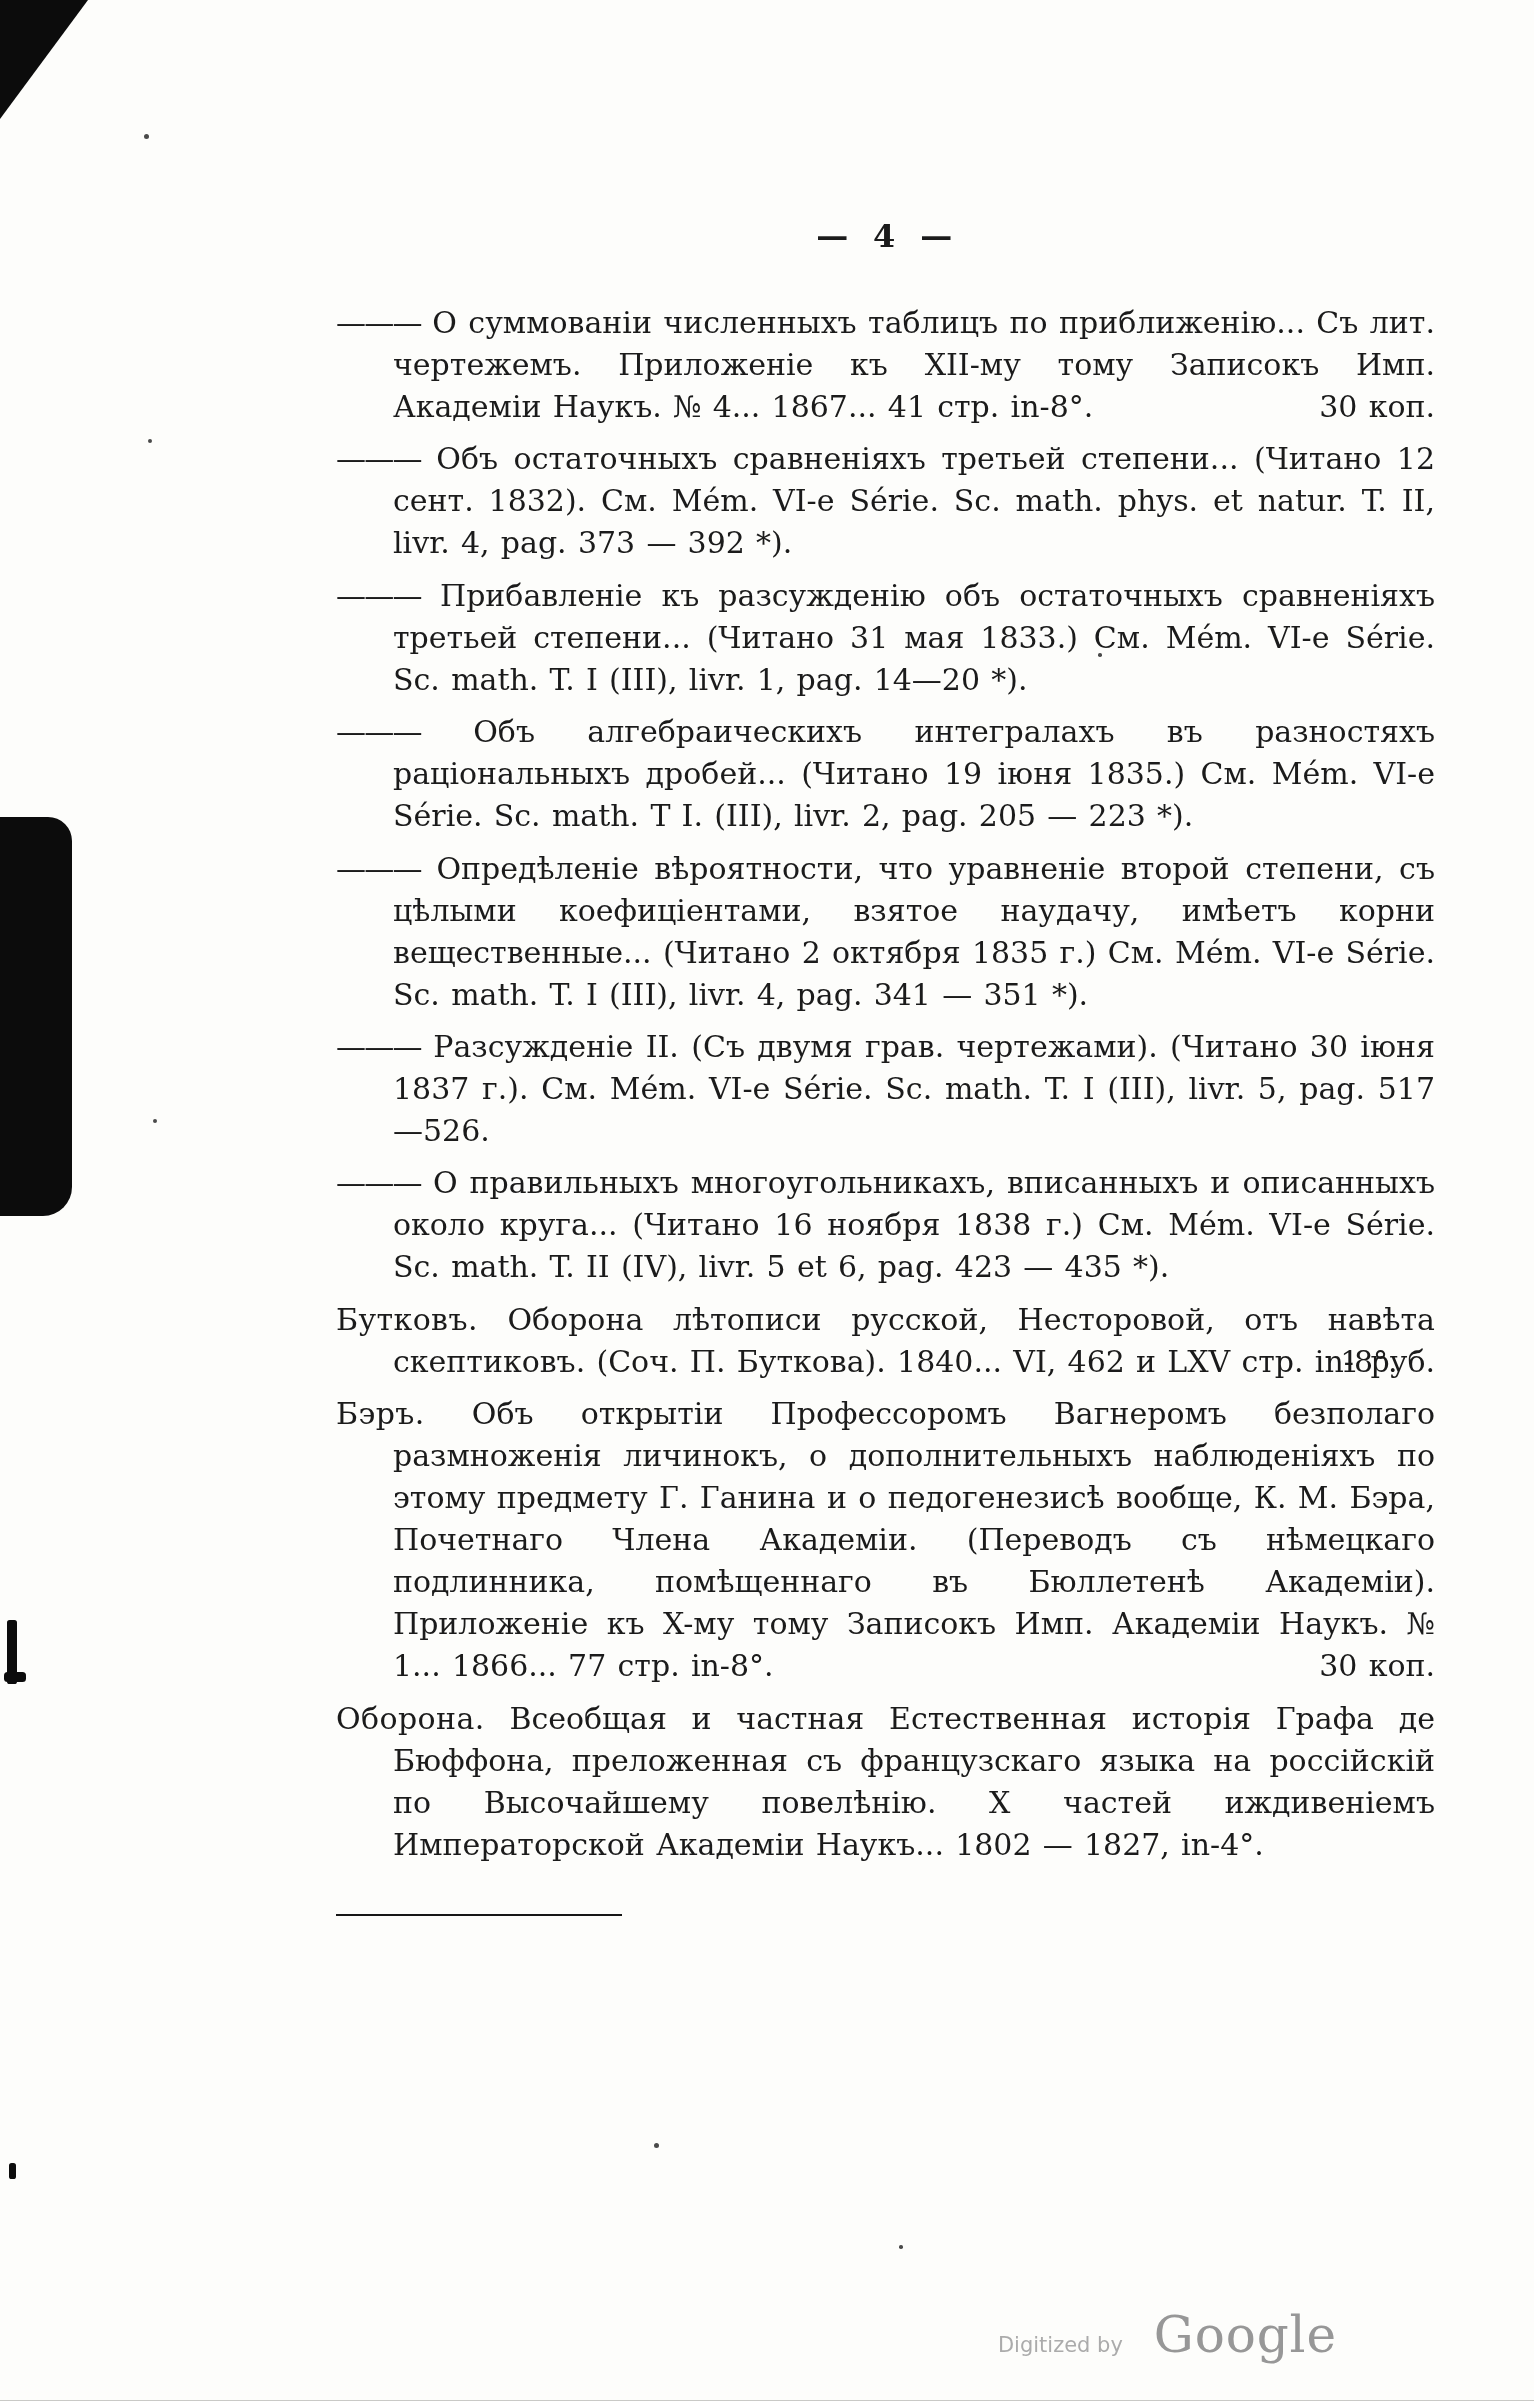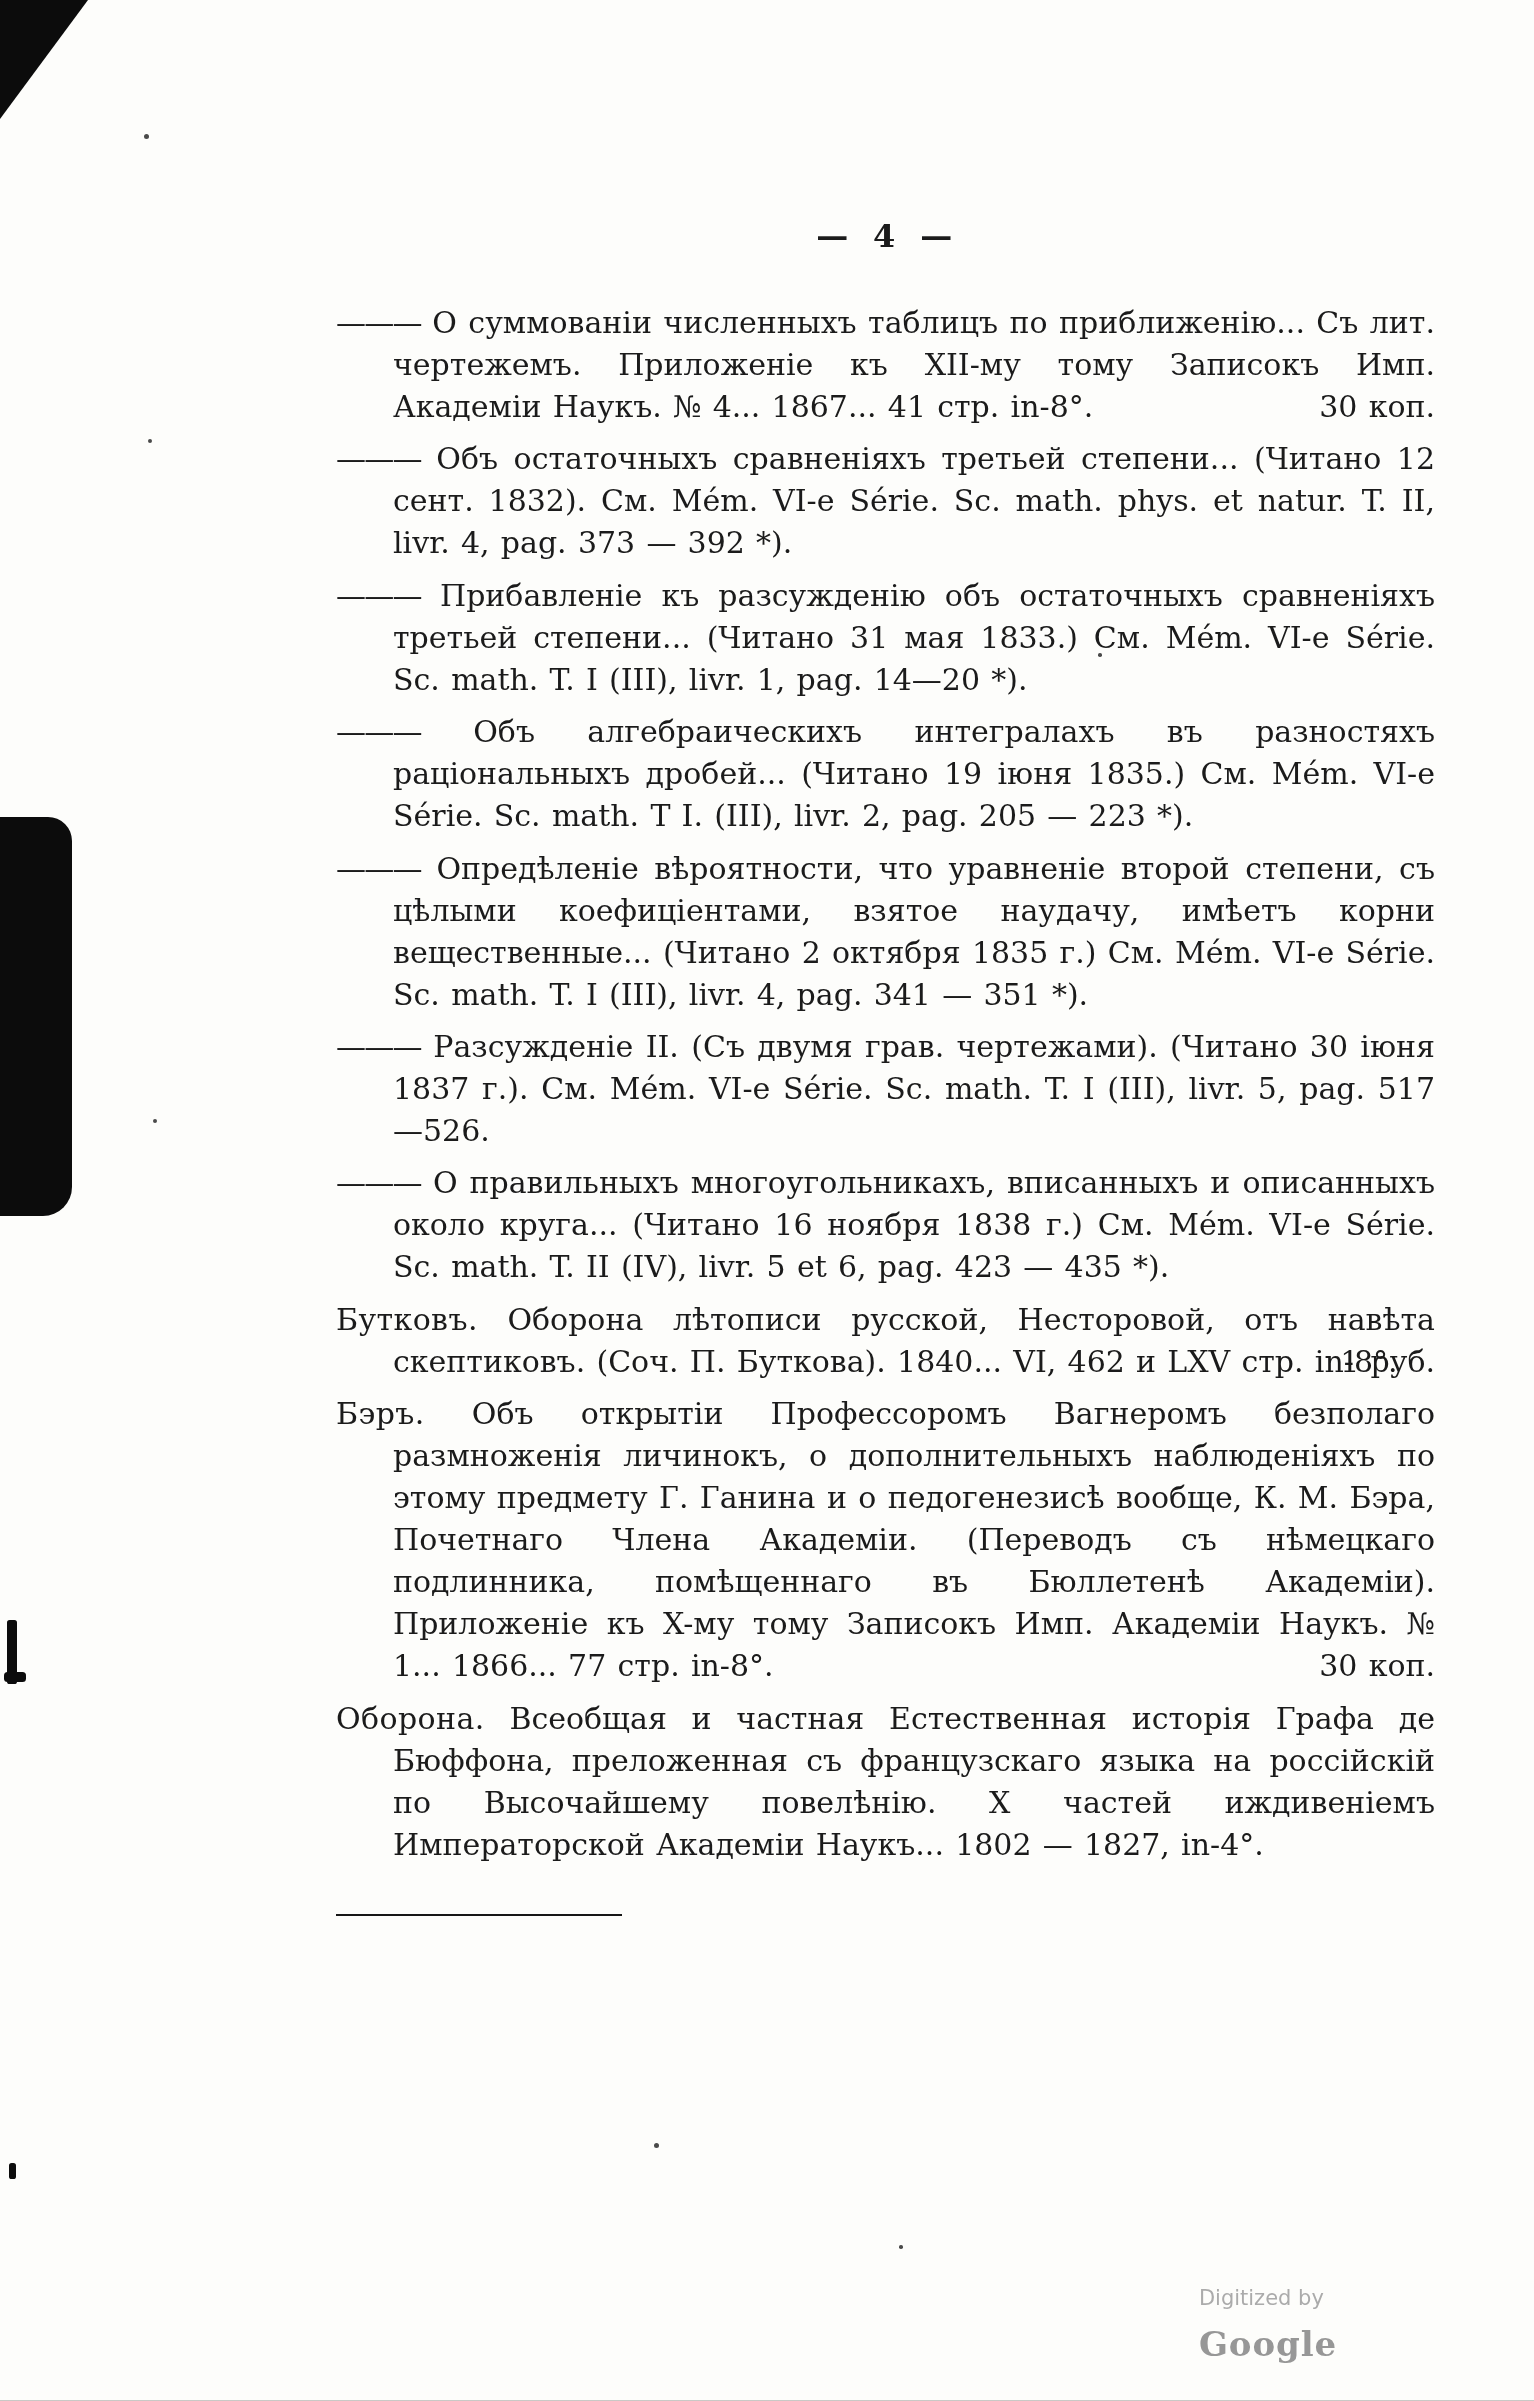--- a/index.html
+++ b/index.html
@@ -26,24 +26,24 @@
     padding-left:57px;text-indent:-57px;
     font-size:30px;line-height:42px;font-weight:400;
     text-align:justify;word-spacing:1.7px;
   }
   .dash{letter-spacing:-1.7px;}
   .author{letter-spacing:0.4px;}
   .price{position:absolute;right:0;bottom:0;text-indent:0;white-space:nowrap;margin-left:22px;}
   .footnote-rule{width:286px;height:2.6px;background:#161616;border:0;margin:48px 0 0 0;}
   .watermark{
     position:absolute;right:197px;bottom:36px;
-    color:#9b9b9b;display:flex;align-items:baseline;gap:14px;flex-direction:column;
+    color:#9b9b9b;display:flex;align-items:baseline;gap:31px;
   }
   .digitized{font-family:"DejaVu Sans","Liberation Sans",sans-serif;font-size:21px;color:#ababab;}
-  .glogo{font-size:34px;letter-spacing:0.9px;color:#979797;font-weight:700;}
+  .glogo{font-size:50px;letter-spacing:0.9px;color:#979797;font-weight:400;}
   .artifact{position:absolute;background:#0c0c0c;}
   .corner{left:0;top:0;width:88px;height:119px;clip-path:polygon(0 0,100% 0,0 100%);}
   .leftbar{left:0;top:817px;width:72px;height:399px;border-radius:0 24px 29px 0;}
   .lmark{left:7px;top:1620px;width:9.5px;height:64px;border-radius:2.6px;}
   .lfoot{left:3.5px;top:1672px;width:22.4px;height:9.5px;border-radius:3.5px;}
   .smallmark{left:8.6px;top:2163px;width:7px;height:15.5px;border-radius:2.6px;}
   .speck{position:absolute;background:#4a4a4a;border-radius:50%;}
   .sp1{left:144px;top:134px;width:5.2px;height:5.2px;}
   .sp2{left:148px;top:439px;width:4.3px;height:4.3px;}
   .sp3{left:153px;top:1119px;width:4.3px;height:4.3px;}

